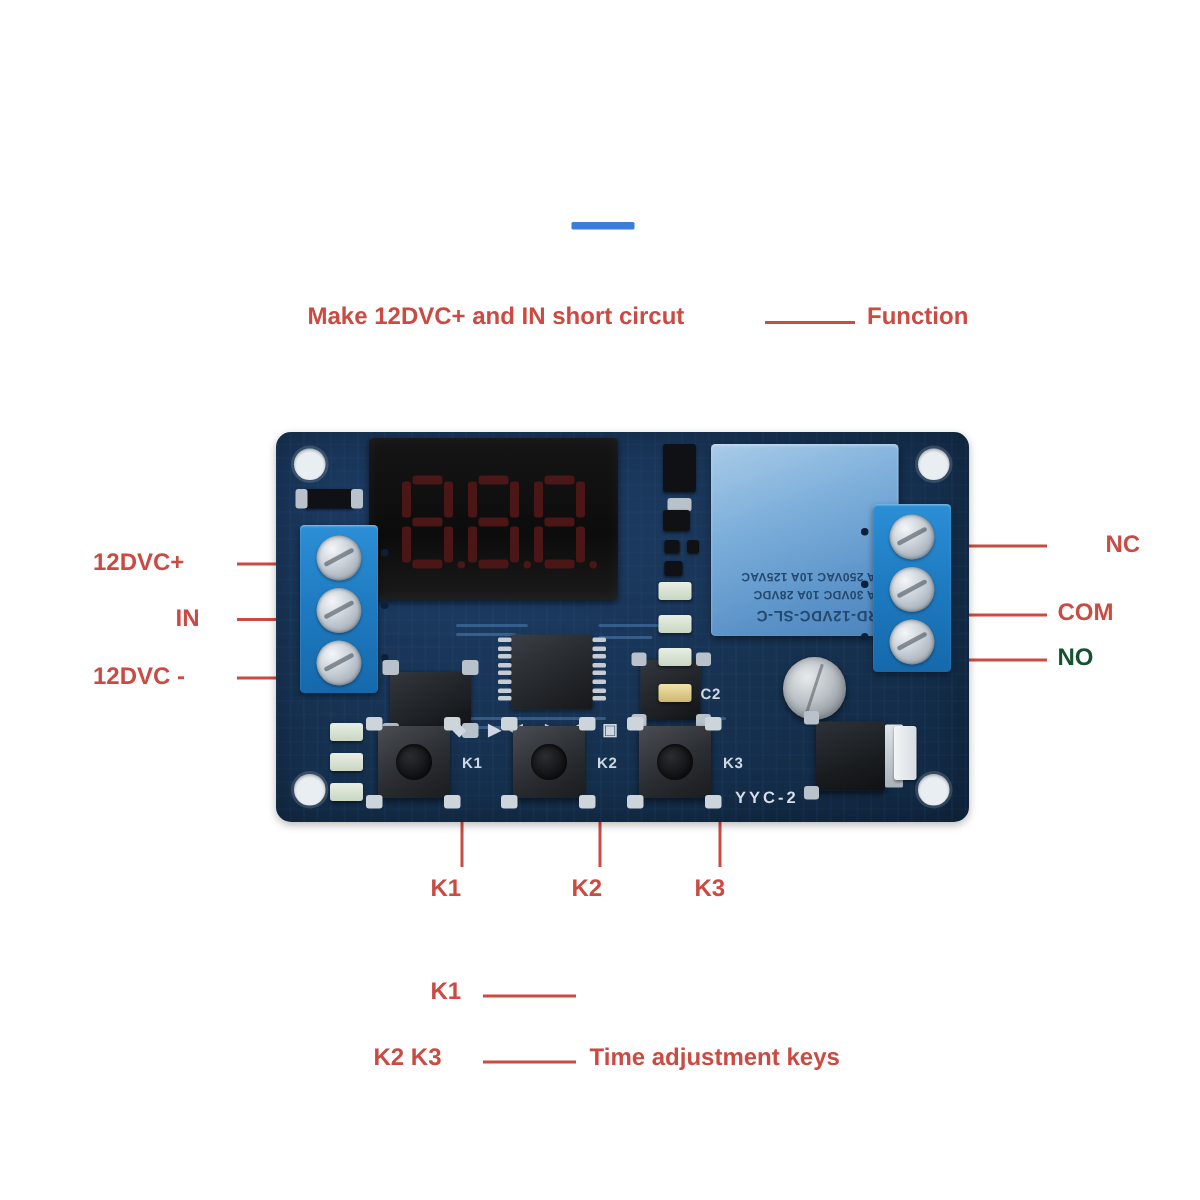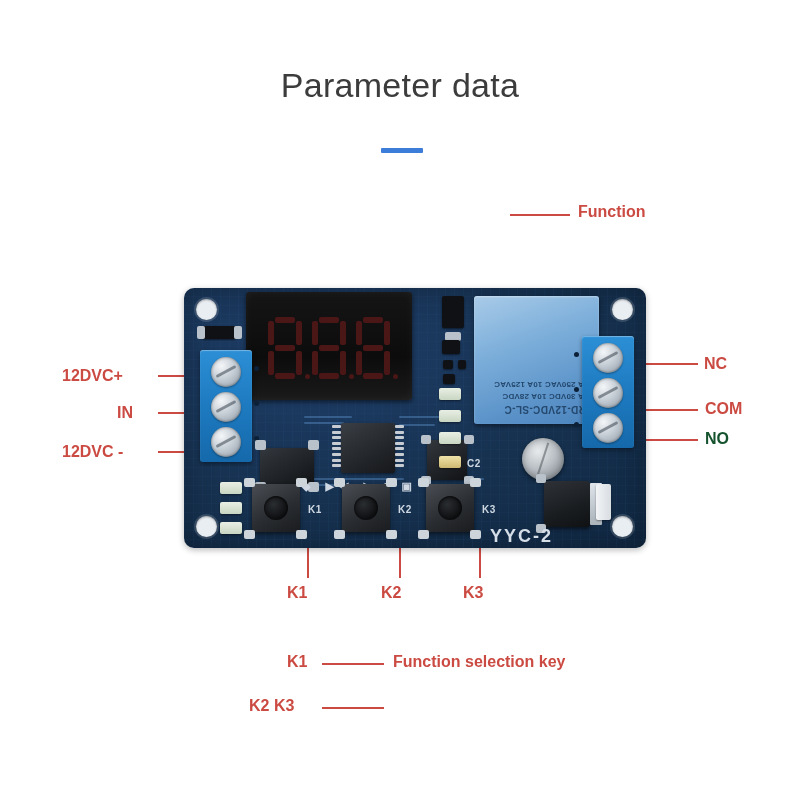--- a/index.html
+++ b/index.html
@@ -53,21 +53,21 @@
 
   
   #lbl-12dvcp{left:62px;top:367px;}
   #lbl-in{left:117px;top:404px;}
   #lbl-12dvcm{left:62px;top:443px;}
   #lead-12dvcp{left:158px;top:375px;width:65px;}
   #lead-in{left:158px;top:412px;width:65px;}
   #lead-12dvcm{left:158px;top:451px;width:65px;}
 
   
-  #lbl-nc{left:704px;top:355px;}
+  #lbl-nc{left:737px;top:355px;}
   #lbl-com{left:705px;top:400px;}
   #lbl-no{left:705px;top:430px;}
   #lead-nc{left:630px;top:363px;width:68px;}
   #lead-com{left:630px;top:409px;width:68px;}
   #lead-no{left:630px;top:439px;width:68px;}
 
   
   #lbl-k1{left:287px;top:584px;}
   #lbl-k2{left:381px;top:584px;}
   #lbl-k3{left:463px;top:584px;}
@@ -202,21 +202,21 @@
     content:"";position:absolute;left:50%;top:50%;
     width:24px;height:24px;margin:-12px 0 0 -12px;border-radius:50%;
     background:radial-gradient(circle at 40% 35%, #2a2d31 0%, #0d0e10 70%);
     box-shadow:inset 0 1px 3px rgba(0,0,0,.8);
   }
   .btn-foot{position:absolute;width:11px;height:9px;background:#cdd4da;border-radius:2px;}
   .silk{
     position:absolute;color:#cfd8e2;font-size:10px;font-weight:700;
     font-family:"Liberation Sans", sans-serif;letter-spacing:.5px;
   }
-  .silk-big{font-size:18px;letter-spacing:2px;color:#d6dee8;}
+  .silk-big{font-size:11px;letter-spacing:2px;color:#d6dee8;}
 
   
   .led{
     position:absolute;width:22px;height:12px;border-radius:2px;
     background:linear-gradient(180deg,#e8efe4 0%,#c9d6c2 100%);
     box-shadow:0 1px 2px rgba(0,0,0,.45);
   }
   .led.amber{background:linear-gradient(180deg,#f0e2a8 0%,#cdb872 100%);}
 
   
@@ -248,23 +248,23 @@
   
   .blk{position:absolute;background:#0f1114;border-radius:2px;box-shadow:0 1px 2px rgba(0,0,0,.5);}
 
   .trace-line{position:absolute;background:rgba(110,165,225,.35);height:2px;border-radius:1px;}
 </style>
 </head>
 <body>
 
 <div class="stage">
 
-  <div class="page-title">Parameter data</div>
   <div class="title-rule" style="background: rgb(59, 125, 216);"></div>
 
+  <div class="ann" id="trigger-text" style="color: rgb(203, 74, 66);">Make 12DVC+ and IN short circut</div>
   <div class="leader" id="trigger-line" style="background: rgb(203, 74, 66);"></div>
   <div class="ann" id="trigger-label" style="color: rgb(203, 74, 66);">Function</div>
 
   <div class="ann" id="lbl-12dvcp" style="color: rgb(203, 74, 66);">12DVC+</div>
   <div class="leader" id="lead-12dvcp" style="background: rgb(203, 74, 66);"></div>
 
   <div class="ann" id="lbl-in" style="color: rgb(203, 74, 66);">IN</div>
   <div class="leader" id="lead-in" style="background: rgb(203, 74, 66);"></div>
 
   <div class="ann" id="lbl-12dvcm" style="color: rgb(203, 74, 66);">12DVC -</div>
@@ -281,24 +281,24 @@
 
   <div class="leader-v" id="lead-k1" style="background: rgb(203, 74, 66);"></div>
   <div class="ann" id="lbl-k1" style="color: rgb(203, 74, 66);">K1</div>
   <div class="leader-v" id="lead-k2" style="background: rgb(203, 74, 66);"></div>
   <div class="ann" id="lbl-k2" style="color: rgb(203, 74, 66);">K2</div>
   <div class="leader-v" id="lead-k3" style="background: rgb(203, 74, 66);"></div>
   <div class="ann" id="lbl-k3" style="color: rgb(203, 74, 66);">K3</div>
 
   <div class="ann" id="leg1-key" style="color: rgb(203, 74, 66);">K1</div>
   <div class="leader" id="leg1-line" style="background: rgb(203, 74, 66);"></div>
-  <div class="ann" id="leg1-desc" style="color: rgb(203, 74, 66);">Function selection key</div>
 
   <div class="ann" id="leg2-key" style="color: rgb(203, 74, 66);">K2 K3</div>
   <div class="leader" id="leg2-line" style="background: rgb(203, 74, 66);"></div>
+  <div class="ann" id="leg2-desc" style="color: rgb(203, 74, 66);">Time adjustment keys</div>
 
   <div class="pcb">
     <div class="traces"></div>
 
     <div class="hole" id="hole-tl"></div>
     <div class="hole" id="hole-tr"></div>
     <div class="hole" id="hole-bl"></div>
     <div class="hole" id="hole-br"></div>
 
     <div class="trace-line" style="left:120px;top:128px;width:48px;"></div>

